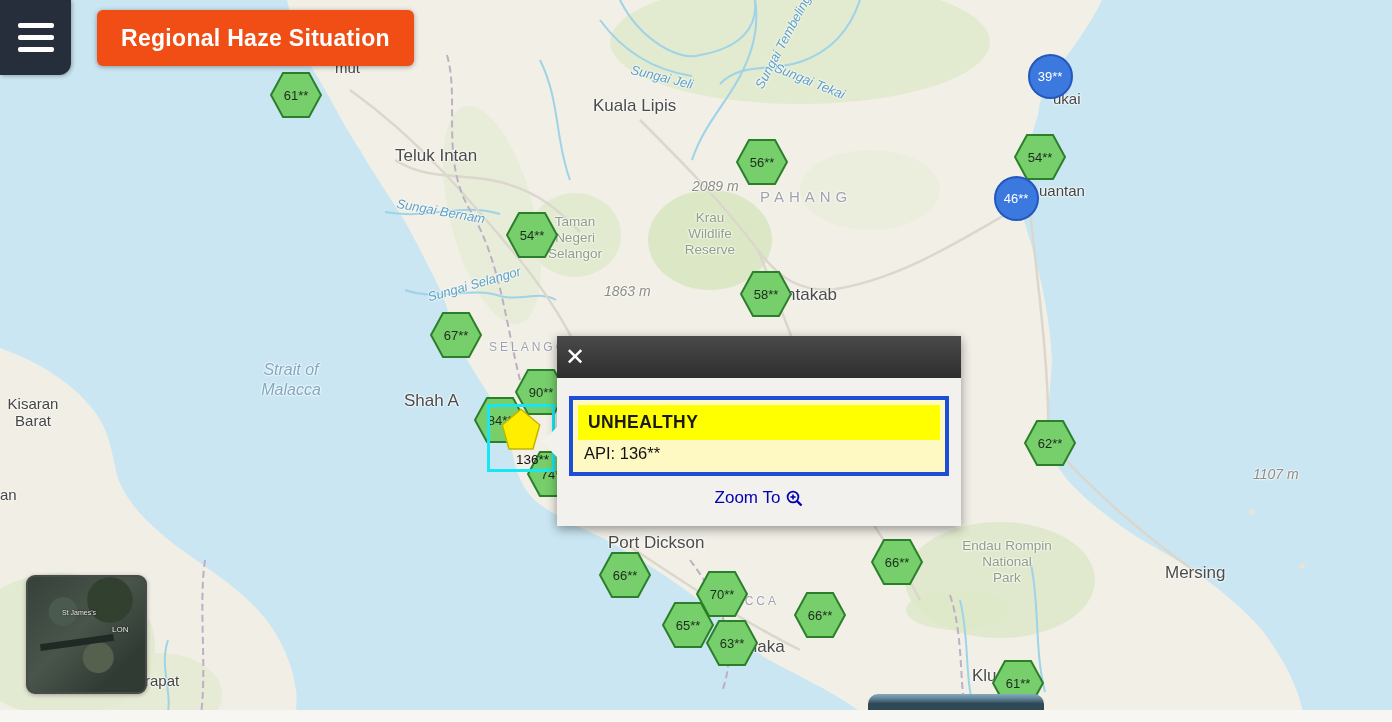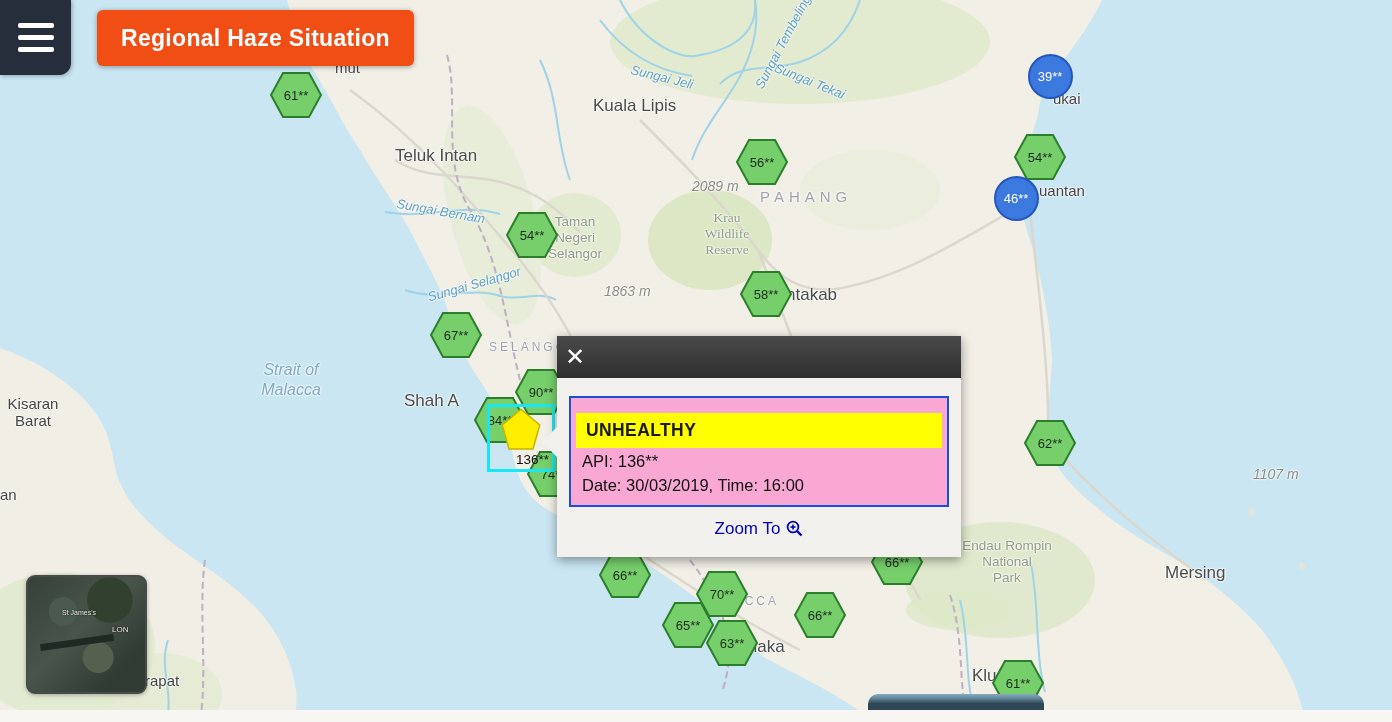--- a/index.html
+++ b/index.html
@@ -41,21 +41,21 @@
     border-radius:6px;z-index:60;display:flex;align-items:center;box-shadow:0 1px 5px rgba(0,0,0,.35);}
   #title-banner span{color:#fff;font-size:23px;font-weight:600;letter-spacing:.3px;}
 
   
   #popup{position:absolute;left:557px;top:336px;width:404px;z-index:50;
     box-shadow:0 3px 10px rgba(0,0,0,.4);background:#f2f1ee;}
   #popup-header{height:42px;background:linear-gradient(#4a4a4a,#2e2e2e);display:flex;align-items:center;position:relative;}
   #popup-title{flex:1;text-align:center;color:#fff;font-weight:bold;font-size:17px;padding-left:16px;}
   #popup-close{width:36px;color:#fff;font-size:24px;font-weight:bold;text-align:center;cursor:pointer;line-height:42px;}
   #popup-body{padding:18px 12px 8px 12px;}
-  #info-box{border:2px solid #1d4ed8;background:#f9a8d4;padding:15px 5px 8px 5px;}
+  #info-box{border:4px solid #1d4ed8;background:#fef9c3;padding:5px 5px 8px 5px;}
   #status-band{background:#ffff00;padding:7px 10px;font-size:17.5px;font-weight:bold;color:#1a1a1a;letter-spacing:.4px;}
   .info-line{font-size:16.5px;color:#111;padding:2px 6px 0 6px;line-height:1.35;}
   #zoomto-row{display:flex;align-items:center;justify-content:center;gap:6px;padding:12px 0 10px 0;cursor:pointer;}
   #zoomto-row span{color:#0202b3;font-size:17px;}
   #popup-tail{position:absolute;left:-15px;top:91px;width:0;height:0;
     border-top:15px solid transparent;border-bottom:15px solid transparent;border-right:15px solid #f2f1ee;}
 
   
   #basemap-toggle{position:absolute;left:26px;top:575px;width:117px;height:115px;z-index:60;
     border:2px solid #4a4a4a;border-radius:9px;overflow:hidden;cursor:pointer;background:#39443c;
@@ -146,21 +146,21 @@
 
   <div id="labels-layer">
       <div class="maplabel lbl-town" style="left: 335px; top: 59px;">mut</div>
       <div class="maplabel lbl-city" style="left: 593px; top: 96px;">Kuala Lipis</div>
       <div class="maplabel lbl-city" style="left: 395px; top: 146px;">Teluk Intan</div>
       <div class="maplabel lbl-river" style="left: 633px; top: 62px; transform: rotate(14deg);">Sungai Jeli</div>
       <div class="maplabel lbl-river" style="left: 752px; top: 84px; transform: rotate(-62deg);">Sungai Tembeling</div>
       <div class="maplabel lbl-river" style="left: 778px; top: 60px; transform: rotate(22deg);">Sungai Tekai</div>
       <div class="maplabel lbl-elev" style="left: 692px; top: 178px;">2089 m</div>
       <div class="maplabel lbl-state" style="left: 760px; top: 188px;">PAHANG</div>
-      <div class="maplabel lbl-park" style="left: 689px; top: 210px; width: 76px; font-family: Liberation Serif, serif;">Krau
+      <div class="maplabel lbl-park" style="left: 672px; top: 210px; width: 76px;">Krau
 Wildlife
 Reserve</div>
       <div class="maplabel lbl-elev" style="left: 604px; top: 283px;">1863 m</div>
       <div class="maplabel lbl-city" style="left: 786px; top: 285px;">ntakab</div>
       <div class="maplabel lbl-river" style="left: 398px; top: 196px; transform: rotate(10deg);">Sungai Bernam</div>
       <div class="maplabel lbl-river" style="left: 426px; top: 290px; transform: rotate(-16deg);">Sungai Selangor</div>
       <div class="maplabel lbl-state-sm" style="left: 489px; top: 340px;">SELANGOR</div>
       <div class="maplabel lbl-park" style="left: 548px; top: 214px;">Taman
 Negeri
 Selangor</div>
@@ -311,21 +311,20 @@
 
   <div id="popup">
     <div id="popup-tail"></div>
     <div id="popup-header">
       <div id="popup-close">✕</div>
     </div>
     <div id="popup-body">
       <div id="info-box">
         <div id="status-band">UNHEALTHY</div>
         <div class="info-line">API: 136**</div>
-        <div class="info-line">Date: 30/03/2019, Time: 16:00</div>
       </div>
       <div id="zoomto-row">
         <span>Zoom To</span>
         <svg width="17" height="17" viewBox="0 0 17 17">
           <circle cx="7" cy="7" r="5.4" fill="none" stroke="#0202b3" stroke-width="1.8"></circle>
           <line x1="7" y1="4.4" x2="7" y2="9.6" stroke="#0202b3" stroke-width="1.6"></line>
           <line x1="4.4" y1="7" x2="9.6" y2="7" stroke="#0202b3" stroke-width="1.6"></line>
           <line x1="11" y1="11" x2="15.5" y2="15.5" stroke="#0202b3" stroke-width="2.4"></line>
         </svg>
       </div>

